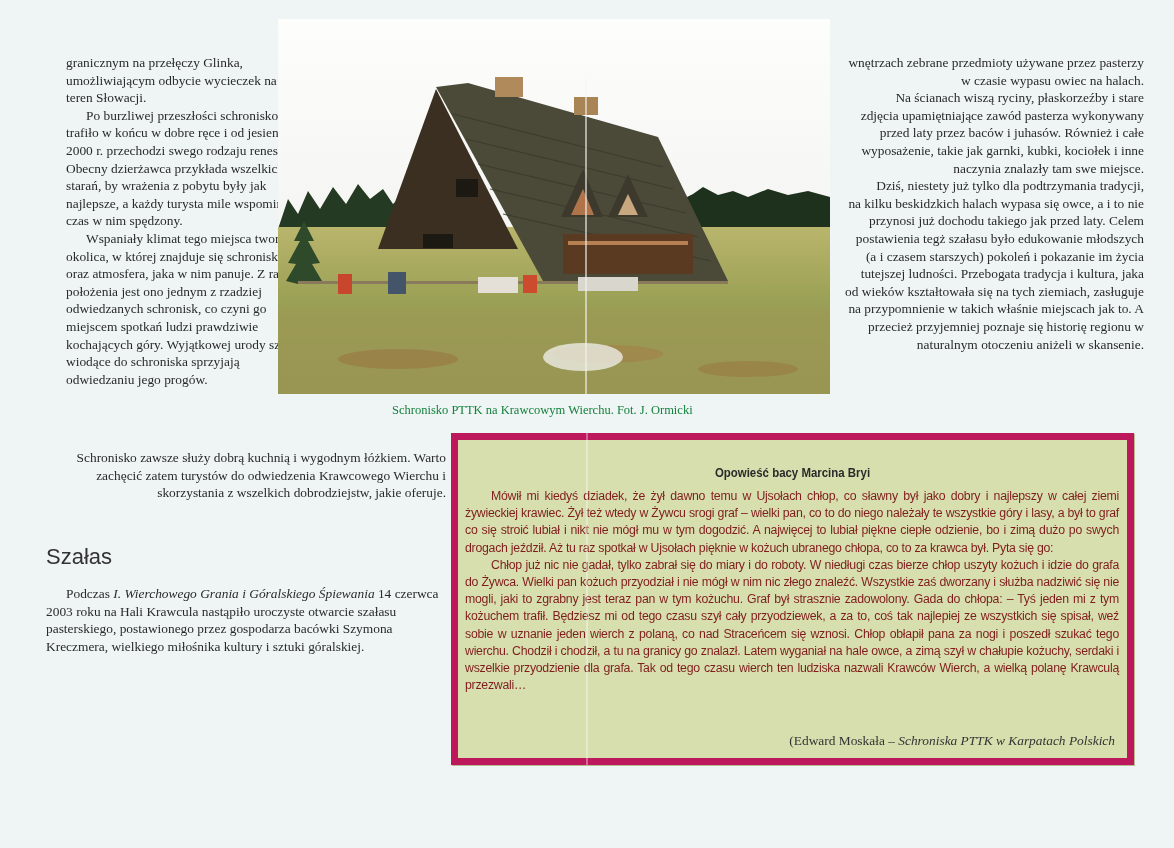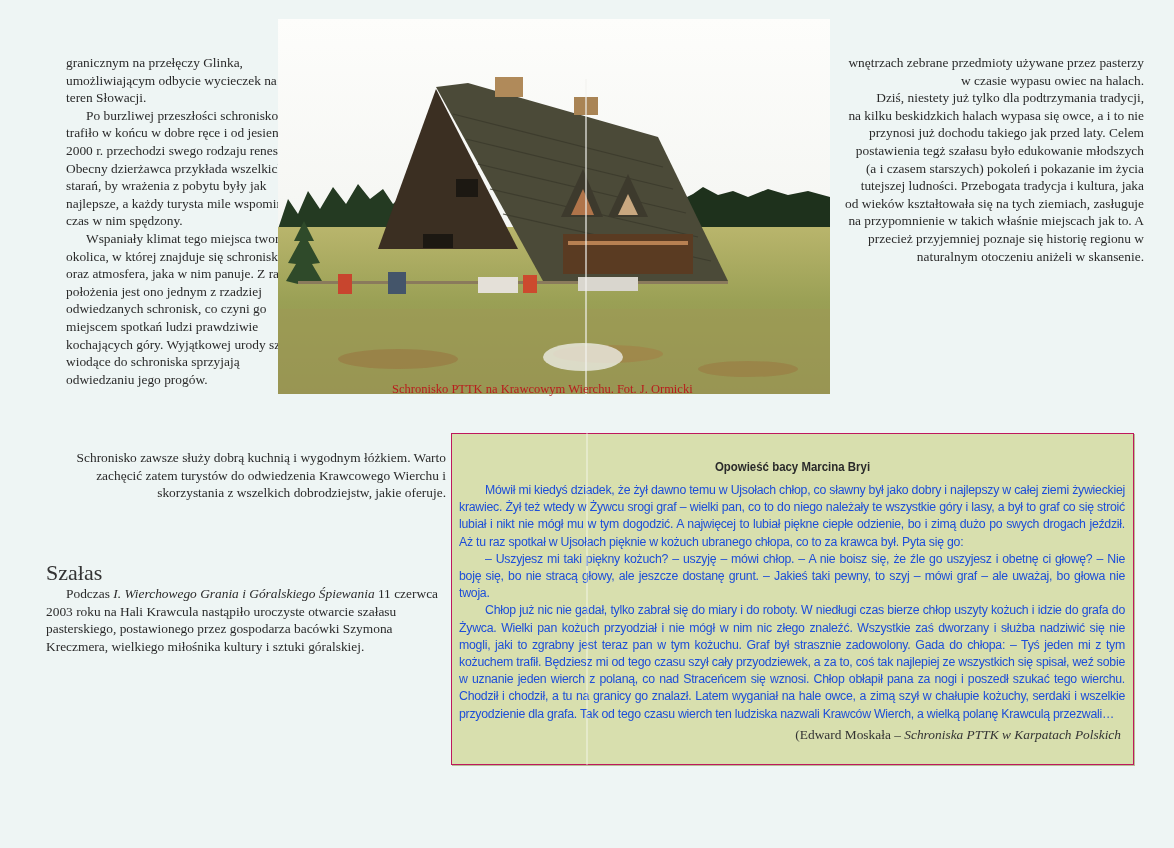--- a/index.html
+++ b/index.html
@@ -8,31 +8,31 @@
     background:#eef5f4;
     font-family:"Liberation Serif","DejaVu Serif",serif;
     color:#2a2a2a;
   }
   .col { position:absolute; font-size:13.4px; line-height:17.6px; }
   .col p { margin:0; }
   .col p.ind { text-indent:20px; }
   #left-col { left:46px; top:54px; width:235px;margin-left:20px; }
   #left-wide { left:46px; top:449px; width:400px;text-align:right; }
   #right-col { left:844px; top:54px; width:300px;text-align:right; }
-  #szalas-head { position:absolute; left:46px; top:560px; font-family:Liberation Serif, serif; font-size:22px; color:#333; margin:0; font-weight:normal; }
+  #szalas-head { position:absolute; left:46px; top:544px; font-family:Liberation Sans, sans-serif; font-size:22px; color:#333; margin:0; font-weight:normal; }
   #szalas-body { left:46px; top:585px; width:400px; }
   #photo { position:absolute; left:278px; top:19px; width:552px; height:375px; overflow:hidden; background:#fbfbf8; }
-  #caption { position:absolute; left:392px; top:382px; font-size:12.5px; color:#b91c1c; }
+  #caption { position:absolute; left:392px; top:403px; font-size:12.5px; color:#15803d; }
   #story-box {
     position:absolute; left:451px; top:433px; width:683px; height:332px;
-    background:#d8dfae; border:1px solid #be185d; box-sizing:border-box;
+    background:#d8dfae; border:7px solid #be185d; box-sizing:border-box;
     box-shadow: 1px 1px 0 #b8bd95;
   }
   #story-title { position:absolute; left:0; right:0; top:25px; text-align:center; font-family:"Liberation Sans","DejaVu Sans",sans-serif; font-weight:bold; font-size:13px; color:#2a2a2a; transform:scaleX(0.88); }
-  #story-body { position:absolute; left:7px; right:8px; top:48px; font-family:"Liberation Sans","DejaVu Sans",sans-serif; font-size:12.3px; line-height:17.2px; color:#1d4ed8; letter-spacing:-0.25px; }
+  #story-body { position:absolute; left:7px; right:8px; top:48px; font-family:"Liberation Sans","DejaVu Sans",sans-serif; font-size:12.3px; line-height:17.2px; color:#7f1d1d; letter-spacing:-0.25px; }
   #story-body p { margin:0; text-align:justify; }
   #story-body p.ind { text-indent:26px; }
   #story-source { position:absolute; right:12px; top:293px; font-size:13.4px; color:#333; }
   #story-source i { font-style:italic; }
   .fold { position:absolute; left:586px; top:433px; width:2px; height:332px; background:rgba(255,255,255,0.35); }
 </style>
 </head>
 <body>
 
 <div id="left-col" class="col">
@@ -41,21 +41,21 @@
   <p class="ind">Wspaniały klimat tego miejsca tworzą: okolica, w której znajduje się schronisko, oraz atmosfera, jaka w nim panuje. Z racji położenia jest ono jednym z rzadziej odwiedzanych schronisk, co czyni go miejscem spotkań ludzi prawdziwie kochających góry. Wyjątkowej urody szlaki wiodące do schroniska sprzyjają odwiedzaniu jego progów.</p>
 </div>
 
 <div id="left-wide" class="col" style="top:449px;">
   <p>Schronisko zawsze służy dobrą kuchnią i wygodnym łóżkiem. Warto zachęcić zatem turystów do odwiedzenia Krawcowego Wierchu i skorzystania z wszelkich dobrodziejstw, jakie oferuje.</p>
 </div>
 
 <h2 id="szalas-head">Szałas</h2>
 
 <div id="szalas-body" class="col">
-  <p class="ind"><span>Podczas </span><i>I. Wierchowego Grania i Góralskiego Śpiewania</i><span> 11 czerwca 2003 roku na Hali Krawcula nastąpiło uroczyste otwarcie szałasu pasterskiego, postawionego przez gospodarza bacówki Szymona Kreczmera, wielkiego miłośnika kultury i sztuki góralskiej.</span></p>
+  <p class="ind"><span>Podczas </span><i>I. Wierchowego Grania i Góralskiego Śpiewania</i><span> 14 czerwca 2003 roku na Hali Krawcula nastąpiło uroczyste otwarcie szałasu pasterskiego, postawionego przez gospodarza bacówki Szymona Kreczmera, wielkiego miłośnika kultury i sztuki góralskiej.</span></p>
 </div>
 
 <div id="photo">
   <svg width="552" height="375" viewBox="0 0 552 375">
     <defs>
       <linearGradient id="sky" x1="0" y1="0" x2="0" y2="1">
         <stop offset="0" stop-color="#fdfdfb"></stop>
         <stop offset="1" stop-color="#eef0ec"></stop>
       </linearGradient>
       <linearGradient id="grass" x1="0" y1="0" x2="0" y2="1">
@@ -113,25 +113,25 @@
     <rect x="300" y="258" width="60" height="14" fill="#d9d6ce"></rect>
 
     <line x1="308" y1="60" x2="308" y2="375" stroke="#f3f3ef" stroke-width="1.5" opacity="0.8"></line>
   </svg>
 </div>
 
 <div id="caption">Schronisko PTTK na Krawcowym Wierchu. Fot. J. Ormicki</div>
 
 <div id="right-col" class="col">
   <p>wnętrzach zebrane przedmioty używane przez pasterzy w czasie wypasu owiec na halach.</p>
+  <p class="ind">Na ścianach wiszą ryciny, płaskorzeźby i stare zdjęcia upamiętniające zawód pasterza wykonywany przed laty przez baców i juhasów. Również i całe wyposażenie, takie jak garnki, kubki, kociołek i inne naczynia znalazły tam swe miejsce.</p>
   <p class="ind">Dziś, niestety już tylko dla podtrzymania tradycji, na kilku beskidzkich halach wypasa się owce, a i to nie przynosi już dochodu takiego jak przed laty. Celem postawienia tegż szałasu było edukowanie młodszych (a i czasem starszych) pokoleń i pokazanie im życia tutejszej ludności. Przebogata tradycja i kultura, jaka od wieków kształtowała się na tych ziemiach, zasługuje na przypomnienie w takich właśnie miejscach jak to. A przecież przyjemniej poznaje się historię regionu w naturalnym otoczeniu aniżeli w skansenie.</p>
 </div>
 
 <div id="story-box">
   <div id="story-title">Opowieść bacy Marcina Bryi</div>
   <div id="story-body">
     <p class="ind">Mówił mi kiedyś dziadek, że żył dawno temu w Ujsołach chłop, co sławny był jako dobry i najlepszy w całej ziemi żywieckiej krawiec. Żył też wtedy w Żywcu srogi graf – wielki pan, co to do niego należały te wszystkie góry i lasy, a był to graf co się stroić lubiał i nikt nie mógł mu w tym dogodzić. A najwięcej to lubiał piękne ciepłe odzienie, bo i zimą dużo po swych drogach jeździł. Aż tu raz spotkał w Ujsołach pięknie w kożuch ubranego chłopa, co to za krawca był. Pyta się go:</p>
-    <p class="ind">– Uszyjesz mi taki piękny kożuch? – uszyję – mówi chłop. – A nie boisz się, że źle go uszyjesz i obetnę ci głowę? – Nie boję się, bo nie stracą głowy, ale jeszcze dostanę grunt. – Jakieś taki pewny, to szyj – mówi graf – ale uważaj, bo głowa nie twoja.</p>
     <p class="ind">Chłop już nic nie gadał, tylko zabrał się do miary i do roboty. W niedługi czas bierze chłop uszyty kożuch i idzie do grafa do Żywca. Wielki pan kożuch przyodział i nie mógł w nim nic złego znaleźć. Wszystkie zaś dworzany i służba nadziwić się nie mogli, jaki to zgrabny jest teraz pan w tym kożuchu. Graf był strasznie zadowolony. Gada do chłopa: – Tyś jeden mi z tym kożuchem trafił. Będziesz mi od tego czasu szył cały przyodziewek, a za to, coś tak najlepiej ze wszystkich się spisał, weź sobie w uznanie jeden wierch z polaną, co nad Straceńcem się wznosi. Chłop obłapił pana za nogi i poszedł szukać tego wierchu. Chodził i chodził, a tu na granicy go znalazł. Latem wyganiał na hale owce, a zimą szył w chałupie kożuchy, serdaki i wszelkie przyodzienie dla grafa. Tak od tego czasu wierch ten ludziska nazwali Krawców Wierch, a wielką polanę Krawculą przezwali…</p>
   </div>
   <div id="story-source"><span>(Edward Moskała – </span><i>Schroniska PTTK w Karpatach Polskich</i></div>
 </div>
 <div class="fold"></div>
 
 </body></html>

